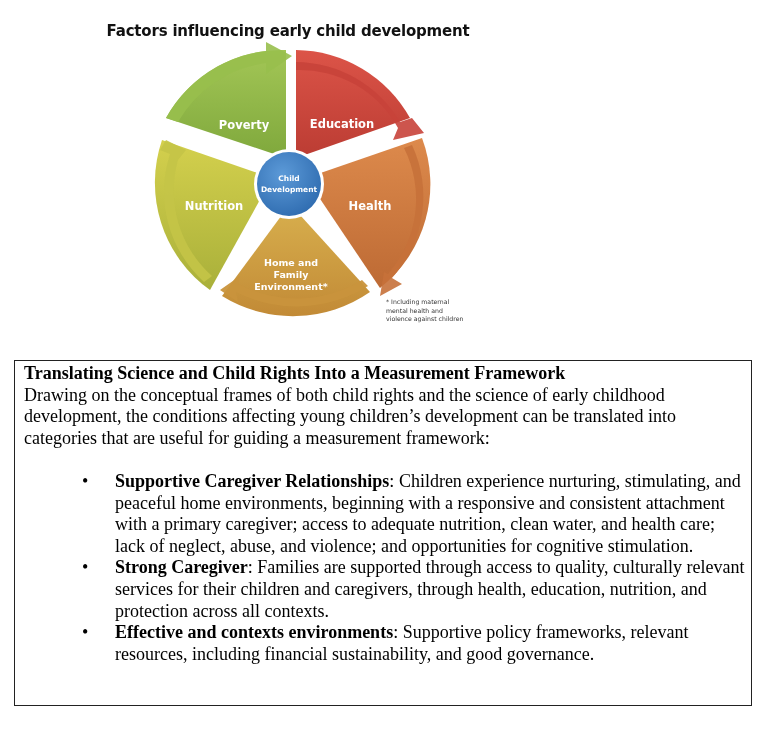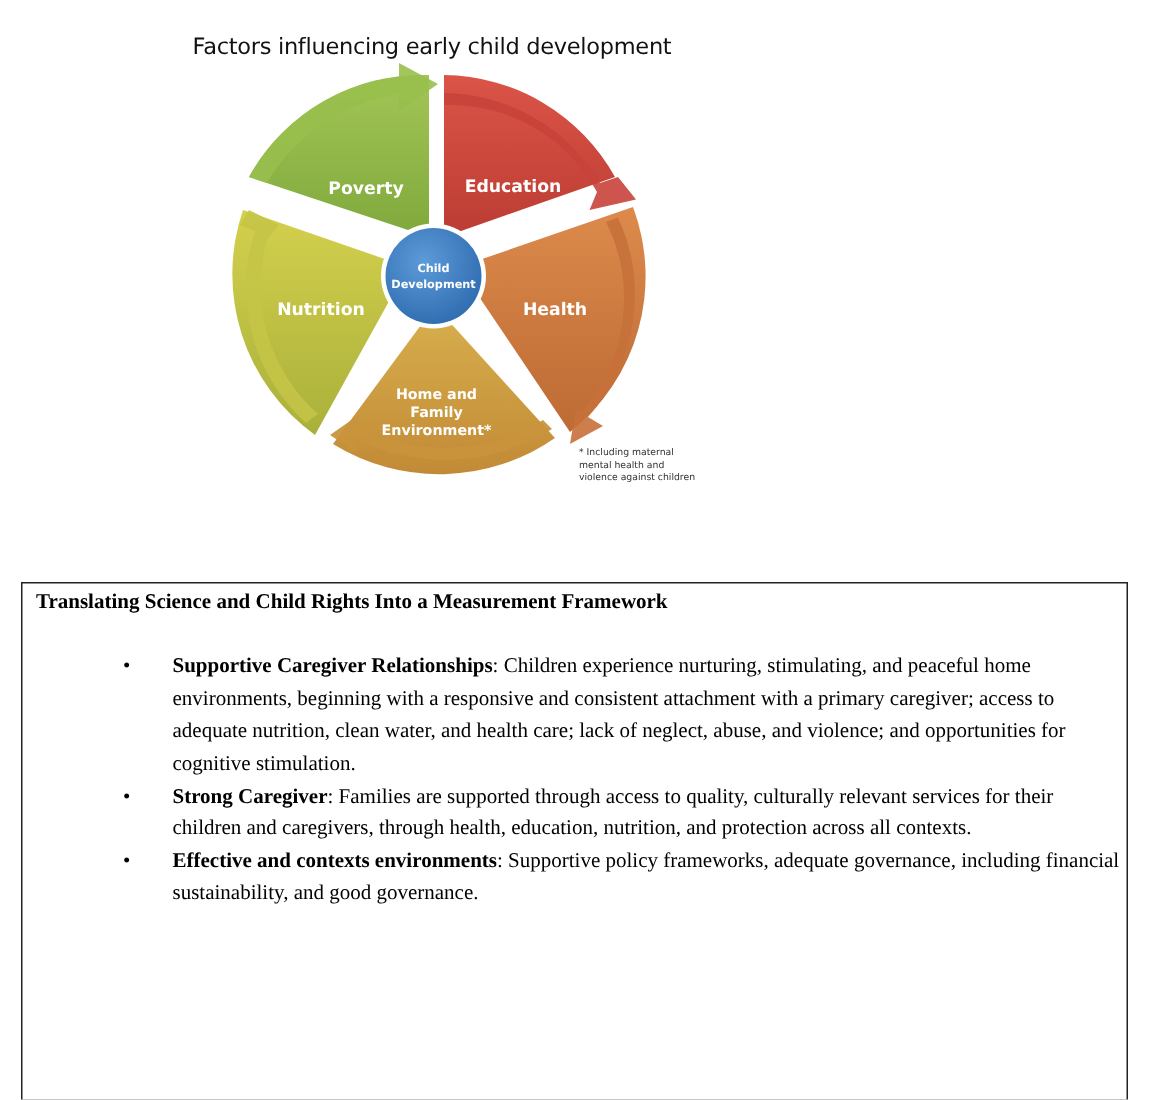--- a/index.html
+++ b/index.html
@@ -1,33 +1,33 @@
 <!DOCTYPE html>
 <html><head>
 <meta charset="utf-8">
 <style>
   html, body { margin: 0; padding: 0; background: #ffffff; }
   body { width: 768px; height: 733px; position: relative; overflow: hidden; }
   .diagram-title {
     position: absolute; left: 0; top: 22px; width: 576px; text-align: center;
-    font-family: "DejaVu Sans", sans-serif; font-weight: normal; font-size: 15px; color: #111;
+    font-family: "DejaVu Sans", sans-serif; font-weight: bold; font-size: 15px; color: #111;
     letter-spacing: -0.2px;
   }
   .wheel { position: absolute; left: 0; top: 0; }
   .seg-label {
     font-family: "DejaVu Sans", sans-serif; font-weight: bold; fill: #ffffff;
   }
   .footnote {
     position: absolute; left: 386px; top: 298px; width: 110px;
     font-family: "DejaVu Sans", sans-serif; font-size: 6.2px; line-height: 8.5px; color: #333;
   }
   .framework-box {
-    position: absolute; left: 14px; top: 388px; width: 738px; height: 346px;
+    position: absolute; left: 14px; top: 360px; width: 738px; height: 346px;
     border: 1.5px solid #222; box-sizing: border-box;
-    font-family: "Liberation Serif", serif; font-size: 14px; line-height: 21.6px; color: #000;
+    font-family: "Liberation Serif", serif; font-size: 18px; line-height: 21.6px; color: #000;
     padding: 2px 0 0 9px;
   }
   .framework-title { font-weight: bold; }
   .framework-intro { margin: 0; }
   .bullets { list-style: none; margin: 21.6px 0 0 0; padding: 0; }
   .bullet { position: relative; padding-left: 91px; padding-right: 4px; }
   .bullet-dot { position: absolute; left: 58px; top: 0; }
   .bullet-term { font-weight: bold; }
 </style>
 </head>
@@ -105,24 +105,25 @@
 </svg>
 
 <div class="footnote">
   <div>* Including maternal</div>
   <div>mental health and</div>
   <div>violence against children</div>
 </div>
 
 <div class="framework-box">
   <div class="framework-title">Translating Science and Child Rights Into a Measurement Framework</div>
+  <p class="framework-intro">Drawing on the conceptual frames of both child rights and the science of early childhood development, the conditions affecting young children’s development can be translated into categories that are useful for guiding a measurement framework:</p>
   <ul class="bullets">
     <li class="bullet">
       <span class="bullet-dot">•</span><span class="bullet-term">Supportive Caregiver Relationships</span><span>:</span><span> Children experience nurturing, stimulating, and peaceful home environments, beginning with a responsive and consistent attachment with a primary caregiver; access to adequate nutrition, clean water, and health care; lack of neglect, abuse, and violence; and opportunities for cognitive stimulation.</span>
     </li>
     <li class="bullet">
       <span class="bullet-dot">•</span><span class="bullet-term">Strong Caregiver</span><span>:</span><span> Families are supported through access to quality, culturally relevant services for their children and caregivers, through health, education, nutrition, and protection across all contexts.</span>
     </li>
     <li class="bullet">
-      <span class="bullet-dot">•</span><span class="bullet-term">Effective and contexts environments</span><span>:</span><span> Supportive policy frameworks, adequate governance, including financial sustainability, and good governance.</span>
+      <span class="bullet-dot">•</span><span class="bullet-term">Effective and contexts environments</span><span>:</span><span> Supportive policy frameworks, relevant resources, including financial sustainability, and good governance.</span>
     </li>
   </ul>
 </div>
 
 </body></html>

